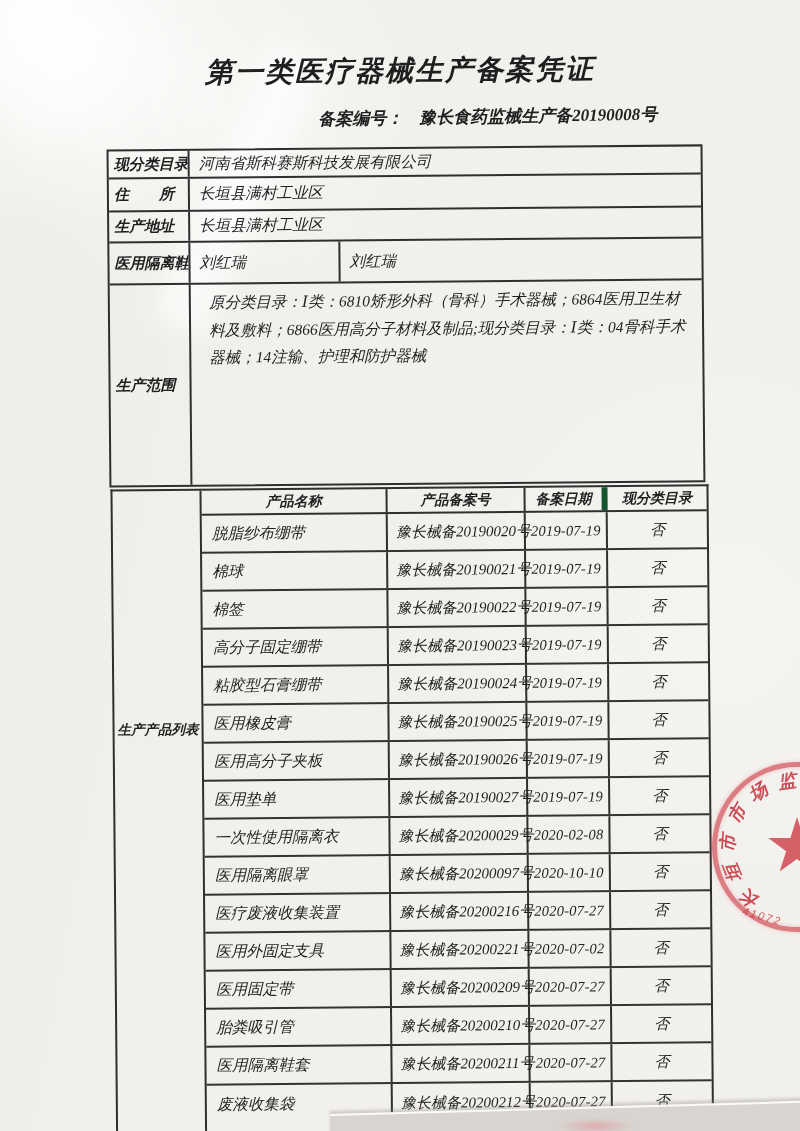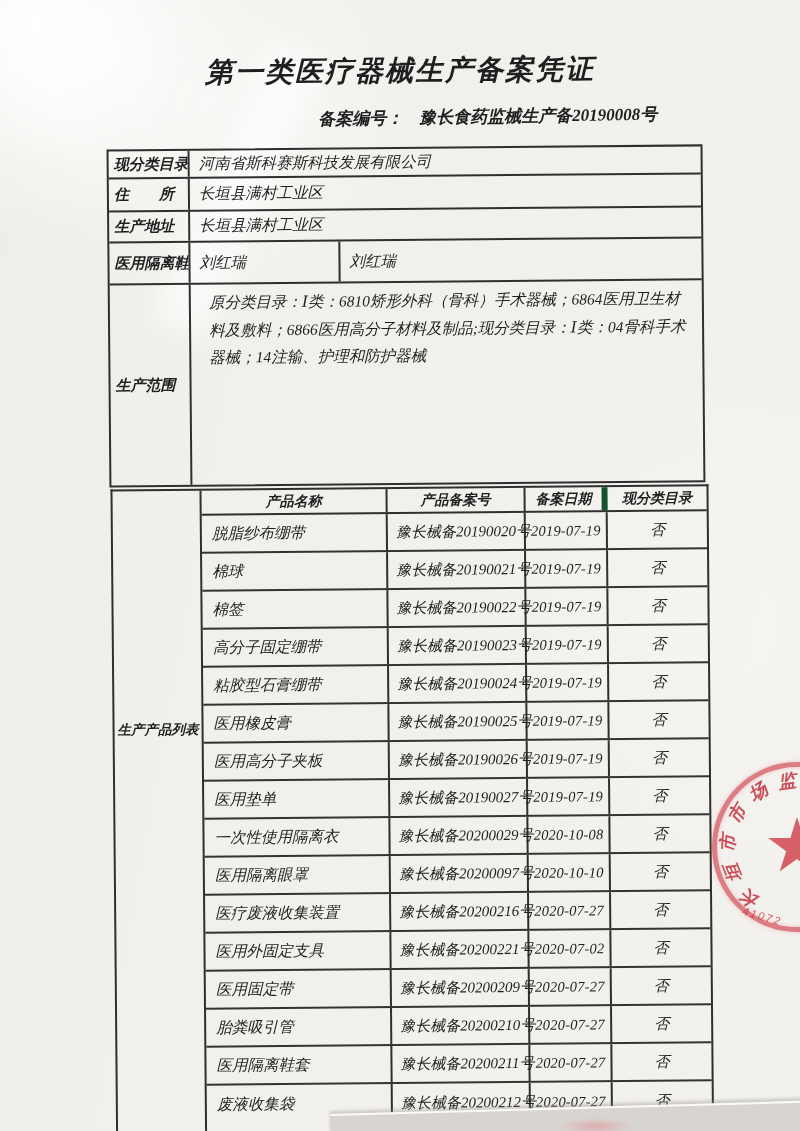--- a/index.html
+++ b/index.html
@@ -174,21 +174,21 @@
     </div>
             <div class="prow">
       <div class="c-name">医用垫单</div>
       <div class="c-reg">豫长械备20190027号</div>
       <div class="c-date">2019-07-19</div>
       <div class="c-ent">否</div>
     </div>
             <div class="prow">
       <div class="c-name">一次性使用隔离衣</div>
       <div class="c-reg">豫长械备20200029号</div>
-      <div class="c-date">2020-10-08</div>
+      <div class="c-date">2020-02-08</div>
       <div class="c-ent">否</div>
     </div>
             <div class="prow">
       <div class="c-name">医用隔离眼罩</div>
       <div class="c-reg">豫长械备20200097号</div>
       <div class="c-date">2020-10-10</div>
       <div class="c-ent">否</div>
     </div>
             <div class="prow">
       <div class="c-name">医疗废液收集装置</div>

